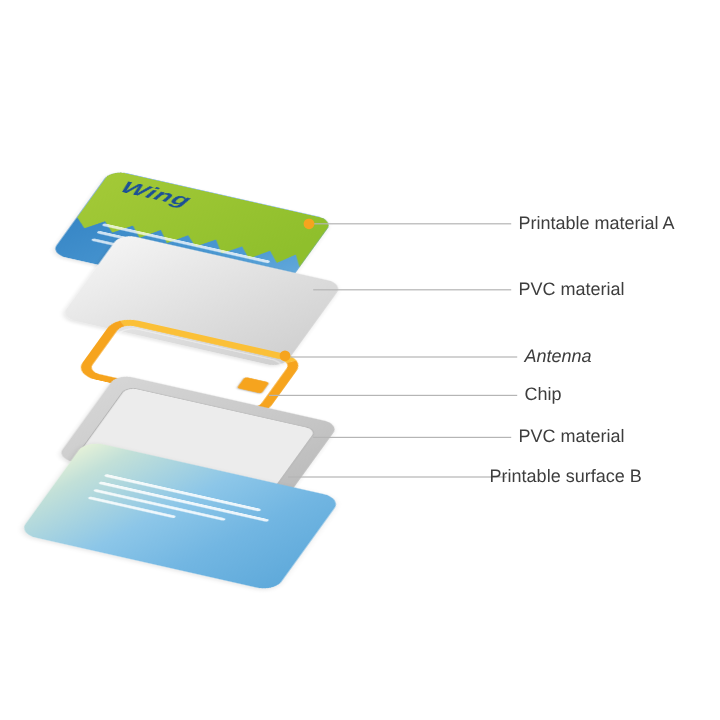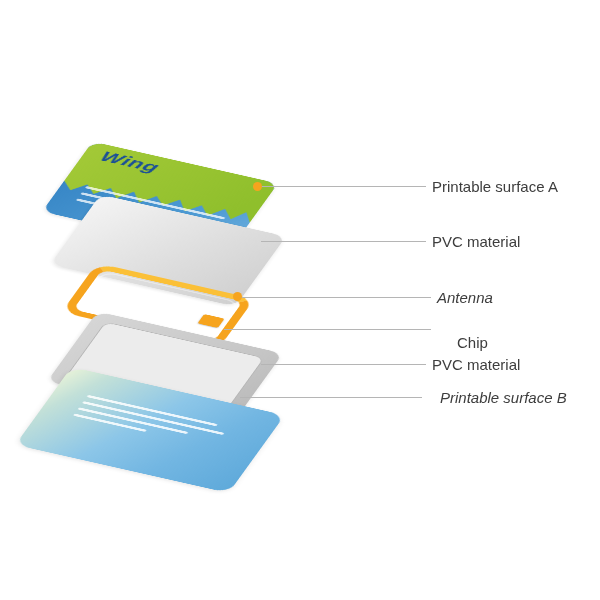--- a/index.html
+++ b/index.html
@@ -109,23 +109,23 @@
   .dot-a   { left: 253px; top: 182px; }
   .dot-ant { left: 233px; top: 292px; }
 
   .label {
     position: absolute; transform: translateY(-50%);
     font-size: 15px; color: var(--label-text, #3d3d3d); white-space: nowrap;
   }
   .lb1 { left: 432px; top: 186px; }
   .lb2 { left: 432px; top: 241px; }
   .lb3 { left: 437px; top: 297px; font-style: italic; }
-  .lb4 { left: 437px; top: 342px; margin-left: 20px; }
+  .lb4 { left: 437px; top: 329px; }
   .lb5 { left: 432px; top: 364px; }
-  .lb6 { left: 440px; top: 397px; font-style: italic; }
+  .lb6 { left: 408px; top: 397px; }
 </style>
 </head>
 <body>
 
 <div class="canvas">
 
   <div class="layer card card-a">
     <div class="card-a-green"></div>
     <div class="card-a-brand">Wing</div>
     <div class="script-lines script-a">
@@ -157,20 +157,20 @@
   <div class="leader l1"></div>
   <div class="leader l2"></div>
   <div class="leader l3"></div>
   <div class="leader l4"></div>
   <div class="leader l5"></div>
   <div class="leader l6"></div>
 
   <div class="dot dot-a"></div>
   <div class="dot dot-ant"></div>
 
-  <div class="label lb1">Printable surface A</div>
+  <div class="label lb1">Printable material A</div>
   <div class="label lb2">PVC material</div>
   <div class="label lb3">Antenna</div>
   <div class="label lb4">Chip</div>
   <div class="label lb5">PVC material</div>
   <div class="label lb6">Printable surface B</div>
 
 </div>
 
 </body></html>

